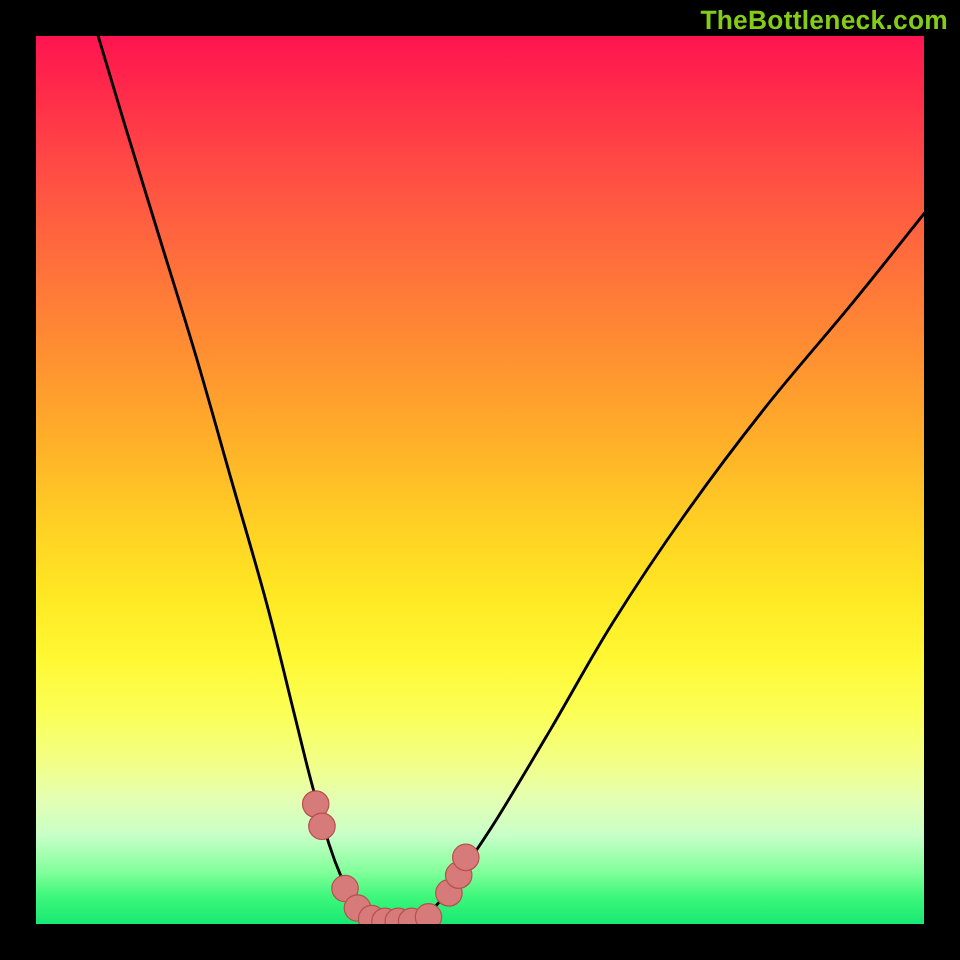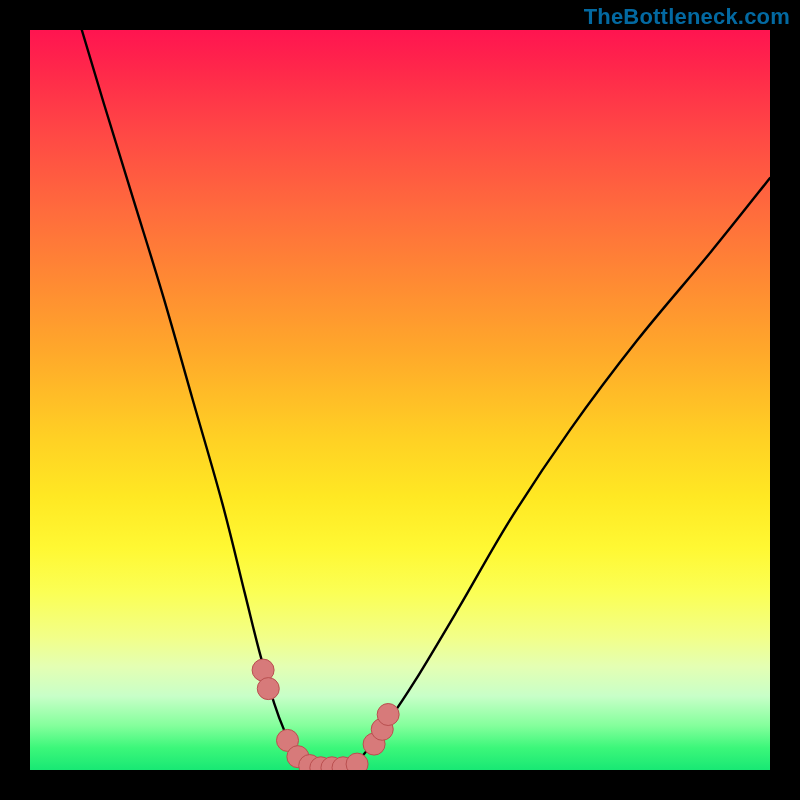--- a/index.html
+++ b/index.html
@@ -14,21 +14,21 @@
   .frame {
     position: relative;
     width: 800px;
     height: 800px;
     background: #000;
   }
   .watermark {
     position: absolute;
     top: 4px;
     right: 10px;
-    color: #0369a1;
+    color: #84cc16;
     font-size: 22px;
     font-weight: 600;
     letter-spacing: 0.2px;
     z-index: 30;
   }
   .plot-area {
     position: absolute;
     left: 30px;
     top: 30px;
     width: 740px;

